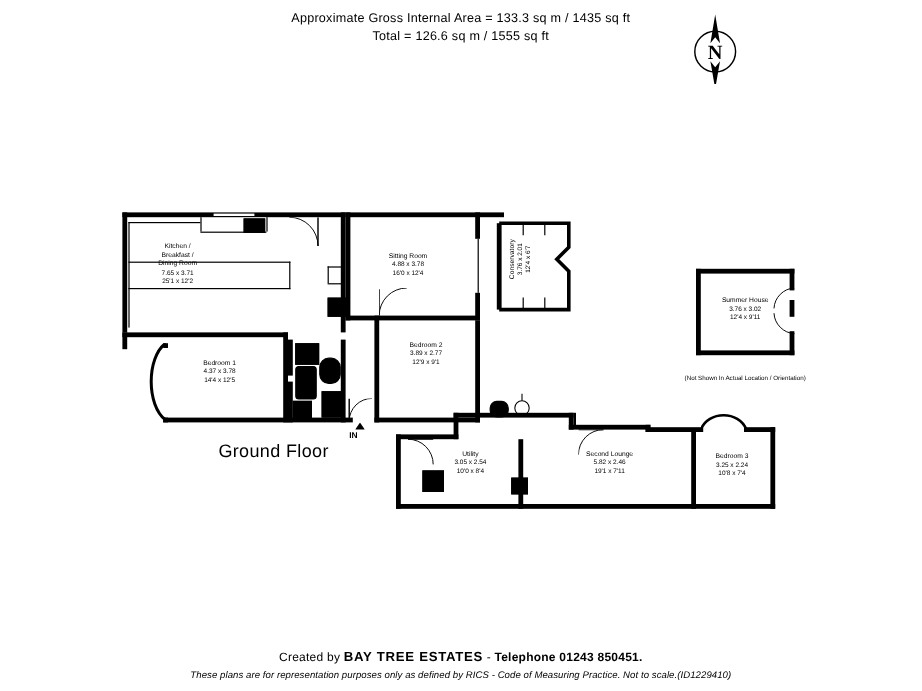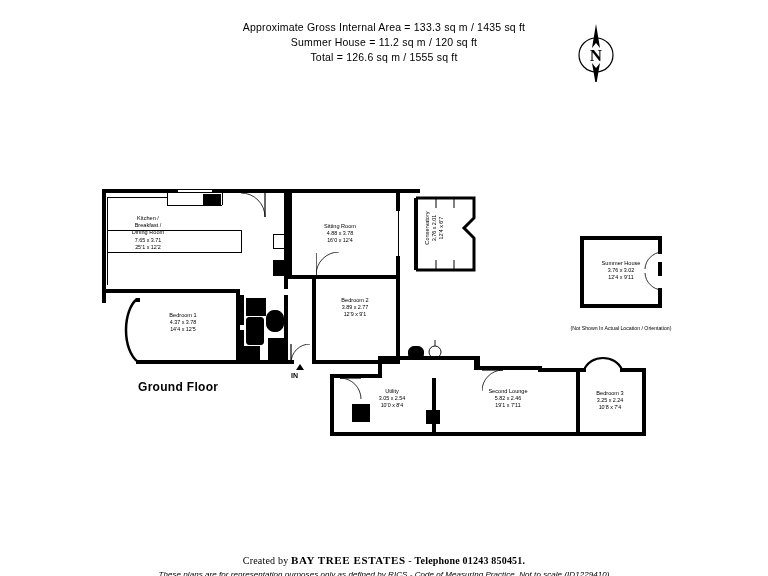--- a/index.html
+++ b/index.html
@@ -10,21 +10,21 @@
   body {
     width: 768px;
     height: 576px;
     position: relative;
     font-family: "Liberation Sans", sans-serif;
     color: #000000;
     overflow: hidden;
   }
   .canvas {
     position: absolute;
-    left: 0; top: 12px;
+    left: 0; top: 0;
     width: 768px;
     height: 472px;
   }
   
   .header {
     position: absolute;
     left: 0;
     top: 8px;
     width: 768px;
     text-align: center;
@@ -64,23 +64,24 @@
     text-align: center;
     font-size: 5.4px;
     line-height: 7.2px;
     color: #000;
     white-space: nowrap;
   }
   .label .ln { display: block; }
   .label .name { font-size: 5.6px; }
   .floor-label {
     position: absolute;
-    font-size: 12px;
-    font-weight: bold;
+    font-size: 15px;
+    font-weight: normal;
     letter-spacing: 0.3px;
+    margin-left: 44px;
   }
   .in-label {
     position: absolute;
     font-size: 7px;
     font-weight: bold;
   }
   .note {
     position: absolute;
     text-align: center;
     font-size: 5.2px;
@@ -93,21 +94,20 @@
     position: absolute;
     left: 0;
     top: 541px;
     width: 768px;
     text-align: center;
   }
   .footer-line1 {
     font-size: 10px;
     line-height: 14px;
     letter-spacing: 0.2px;
-    font-family: Liberation Serif, serif;
   }
   .footer-line1 .brand {
     font-weight: bold;
     font-size: 11px;
     letter-spacing: 0.6px;
   }
   .footer-line1 .tel { font-weight: bold; }
   .footer-line2 {
     font-size: 8px;
     line-height: 13px;
@@ -115,21 +115,20 @@
     font-style: italic;
   }
 </style>
 </head>
 <body>
 
 <div class="canvas">
 
   <div class="header">
     <div>Approximate Gross Internal Area = 133.3 sq m / 1435 sq ft</div>
-    <div>Summer House = 11.2 sq m / 120 sq ft</div>
     <div>Total = 126.6 sq m / 1555 sq ft</div>
   </div>
 
   <div class="compass">
     <svg width="60" height="60" viewBox="0 0 60 60">
       <circle cx="30" cy="33" r="17" fill="none" stroke="#000" stroke-width="1.2"></circle>
       <polygon points="30,2 34,26 30,21 26,26" fill="#000"></polygon>
       <polygon points="30,64 26,41 30,46 34,41" fill="#000"></polygon>
       <text x="30" y="39" text-anchor="middle" font-family="Liberation Serif, serif" font-size="17" font-weight="bold" fill="#000">N</text>
     </svg>

